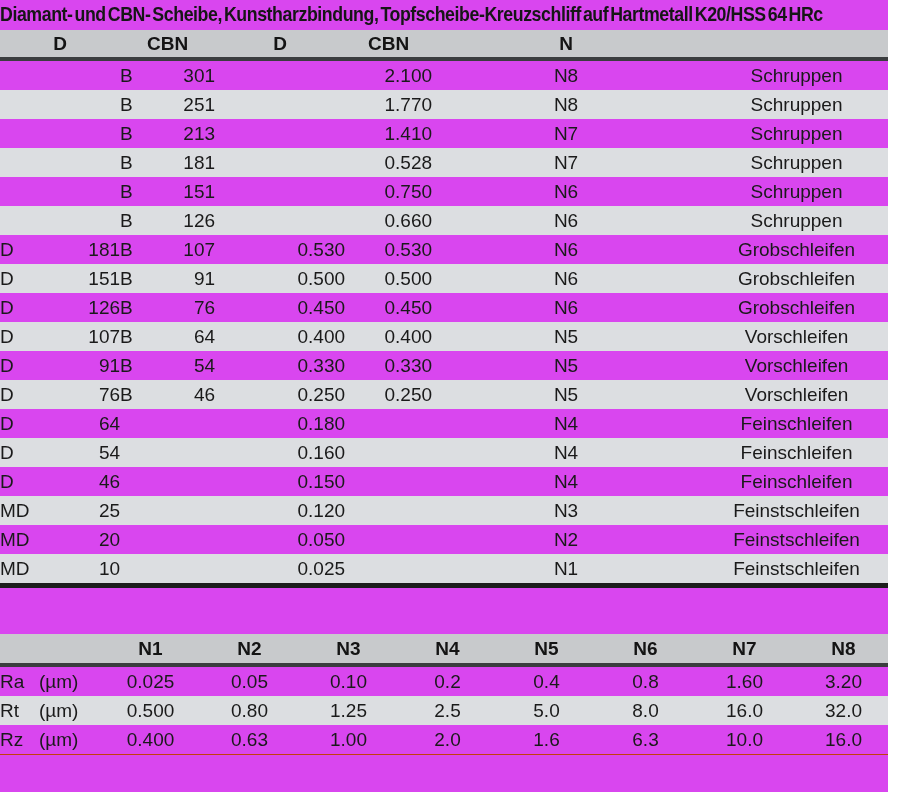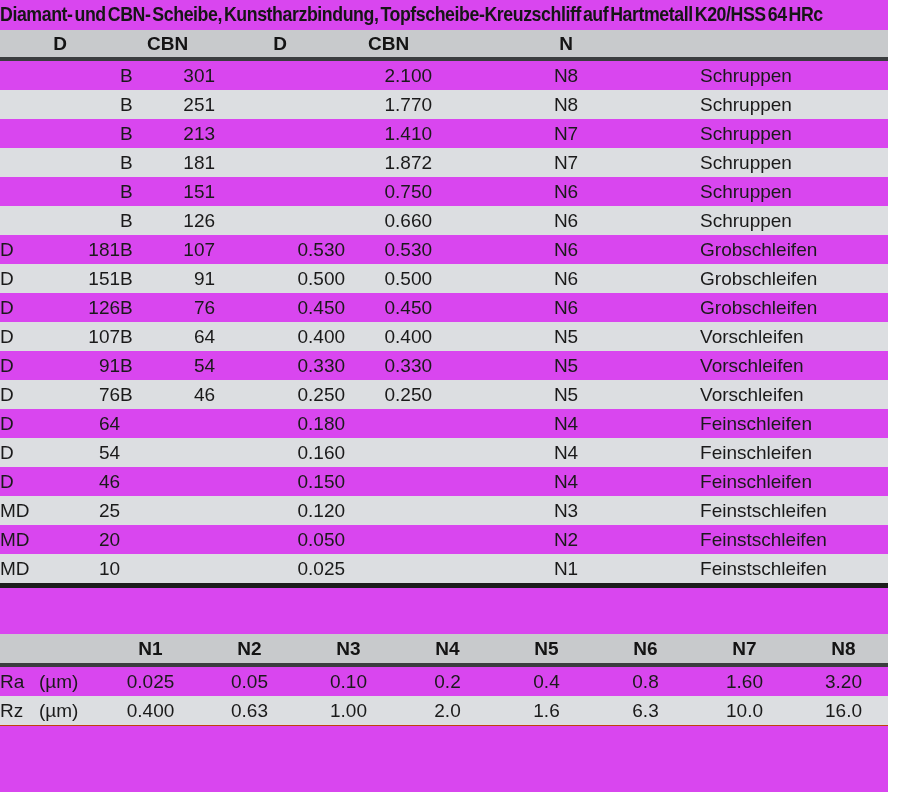--- a/index.html
+++ b/index.html
@@ -47,21 +47,21 @@
   .main-table tbody tr:nth-child(even) { background:#dcdee1; }
   .main-table tbody tr:last-child td { border-bottom:5px solid #1d1d1d; }
 
   .c-dpre  { padding-left:36px; text-align:left; }
   .c-dnum  { text-align:right; padding-right:2px; }
   .c-bpre  { padding-left:34px; text-align:left; }
   .c-bnum  { text-align:right; padding-right:2px; }
   .c-rad   { text-align:right; padding-right:2px; }
   .c-racbn { text-align:right; padding-right:2px; }
   .c-n     { text-align:center; padding-left:48px; }
-  .c-proc  { text-align:left; padding-left:13px; }
+  .c-proc  { text-align:center; padding-left:13px; }
 
   
   .surface-table { width:893px; margin-top:46px; }
   .surface-table thead tr { background:#c8cacc; }
   .surface-table th {
     height:29px; font-weight:700; font-size:19px; color:#141414;
     text-align:center; padding:0; border-bottom:4px solid #3b3d3f;
   }
   .surface-table td {
     height:29px; font-size:19px; color:#1a1a1a; padding:0; vertical-align:middle;
@@ -131,21 +131,21 @@
     <td class="c-racbn">1.410</td>
     <td class="c-n">N7</td>
     <td class="c-proc">Schruppen</td>
   </tr>
         <tr>
     <td class="c-dpre"></td>
     <td class="c-dnum"></td>
     <td class="c-bpre">B</td>
     <td class="c-bnum">181</td>
     <td class="c-rad"></td>
-    <td class="c-racbn">1.872</td>
+    <td class="c-racbn">0.528</td>
     <td class="c-n">N7</td>
     <td class="c-proc">Schruppen</td>
   </tr>
         <tr>
     <td class="c-dpre"></td>
     <td class="c-dnum"></td>
     <td class="c-bpre">B</td>
     <td class="c-bnum">151</td>
     <td class="c-rad"></td>
     <td class="c-racbn">0.750</td>
@@ -316,20 +316,31 @@
   <td class="s-val">0.025</td>
           <td class="s-val">0.05</td>
           <td class="s-val">0.10</td>
           <td class="s-val">0.2</td>
           <td class="s-val">0.4</td>
           <td class="s-val">0.8</td>
           <td class="s-val">1.60</td>
           <td class="s-val">3.20</td>
         </tr>
         <tr>
+    <td class="s-label"><span class="sym">Rt</span><span class="unit">(µm)</span></td>
+  <td class="s-val">0.500</td>
+          <td class="s-val">0.80</td>
+          <td class="s-val">1.25</td>
+          <td class="s-val">2.5</td>
+          <td class="s-val">5.0</td>
+          <td class="s-val">8.0</td>
+          <td class="s-val">16.0</td>
+          <td class="s-val">32.0</td>
+        </tr>
+        <tr>
     <td class="s-label"><span class="sym">Rz</span><span class="unit">(µm)</span></td>
   <td class="s-val">0.400</td>
           <td class="s-val">0.63</td>
           <td class="s-val">1.00</td>
           <td class="s-val">2.0</td>
           <td class="s-val">1.6</td>
           <td class="s-val">6.3</td>
           <td class="s-val">10.0</td>
           <td class="s-val">16.0</td>
         </tr>

